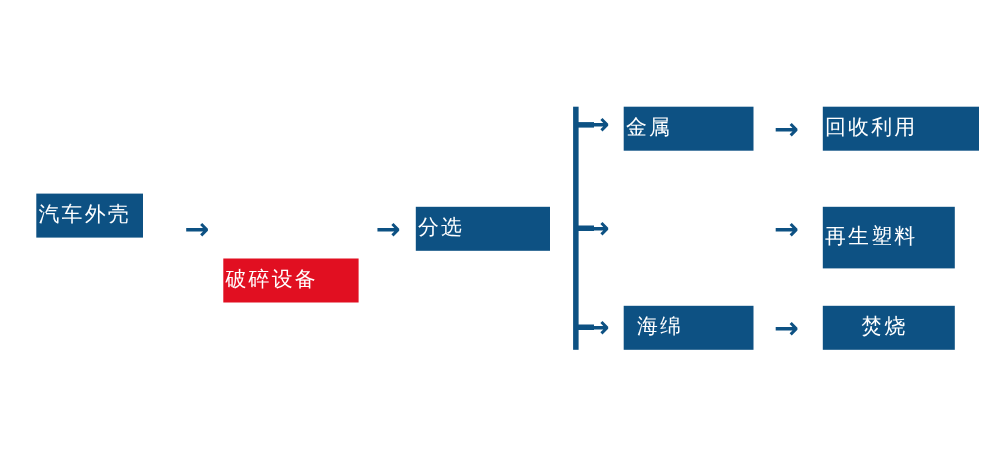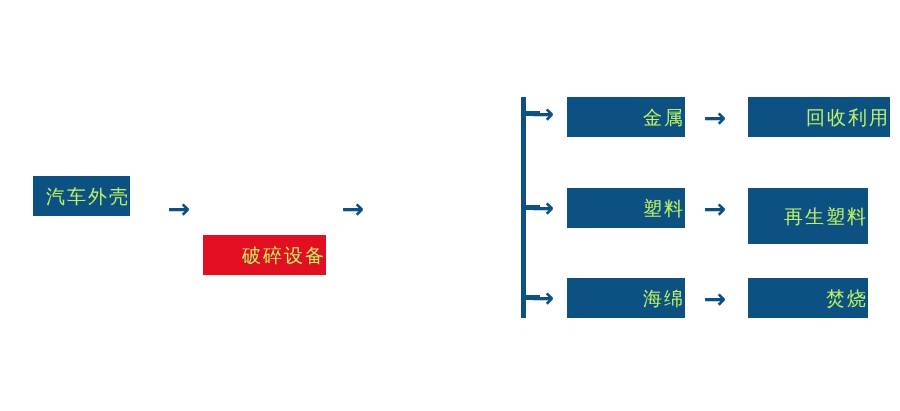--- a/index.html
+++ b/index.html
@@ -15,28 +15,29 @@
     position: relative;
     width: 900px;
     height: 411px;
     background: #ffffff;
     overflow: hidden;
   }
   .node {
     position: absolute;
     display: flex;
     align-items: center;
-    justify-content: flex-end;
-    color: #bef264;
+    justify-content: flex-start;
+    color: #ffffff;
     font-size: 19px;
     letter-spacing: 2px;
     line-height: 1;
     white-space: nowrap;
     box-sizing: border-box;
     padding-left: 2px;
+    font-family: Liberation Mono, monospace;
   }
   .node.blue  { background: #0d5183; }
   .node.red   { background: #e10f21; margin-top: 47px; }
 
   .arrow {
     position: absolute;
     display: flex;
     align-items: center;
     justify-content: center;
     color: #0d5183;
@@ -69,20 +70,23 @@
   </div>
 
   <div class="node red" style="left:203px; top:188px; width:123px; height:40px;">
     <span>破碎设备</span>
   </div>
 
   <div class="arrow" style="left:336px; top:191px; width:34px; height:34px;">
     <span>→</span>
   </div>
 
+  <div class="node blue" style="left:378px; top:188px; width:122px; height:40px;">
+    <span>分选</span>
+  </div>
 
   <div class="vline" style="left:521px; top:97px; width:5px; height:221px;"></div>
 
   <div class="branch-stub" style="left:524px; top:111px; width:16px; height:5px;"></div>
   <div class="arrow" style="left:528px; top:97px; width:30px; height:32px;">
     <span>→</span>
   </div>
 
   <div class="node blue" style="left:567px; top:97px; width:118px; height:40px;">
     <span>金属</span>
@@ -94,23 +98,20 @@
 
   <div class="node blue" style="left:748px; top:97px; width:142px; height:40px;">
     <span>回收利用</span>
   </div>
 
   <div class="branch-stub" style="left:524px; top:205px; width:16px; height:5px;"></div>
   <div class="arrow" style="left:528px; top:191px; width:30px; height:32px;">
     <span>→</span>
   </div>
 
-  <div class="node blue" style="left:567px; top:188px; width:118px; height:40px;">
-    <span>塑料</span>
-  </div>
 
   <div class="arrow" style="left:698px; top:191px; width:34px; height:34px;">
     <span>→</span>
   </div>
 
   <div class="node blue" style="left:748px; top:188px; width:120px; height:56px;">
     <span>再生塑料</span>
   </div>
 
   <div class="branch-stub" style="left:524px; top:295px; width:16px; height:5px;"></div>

